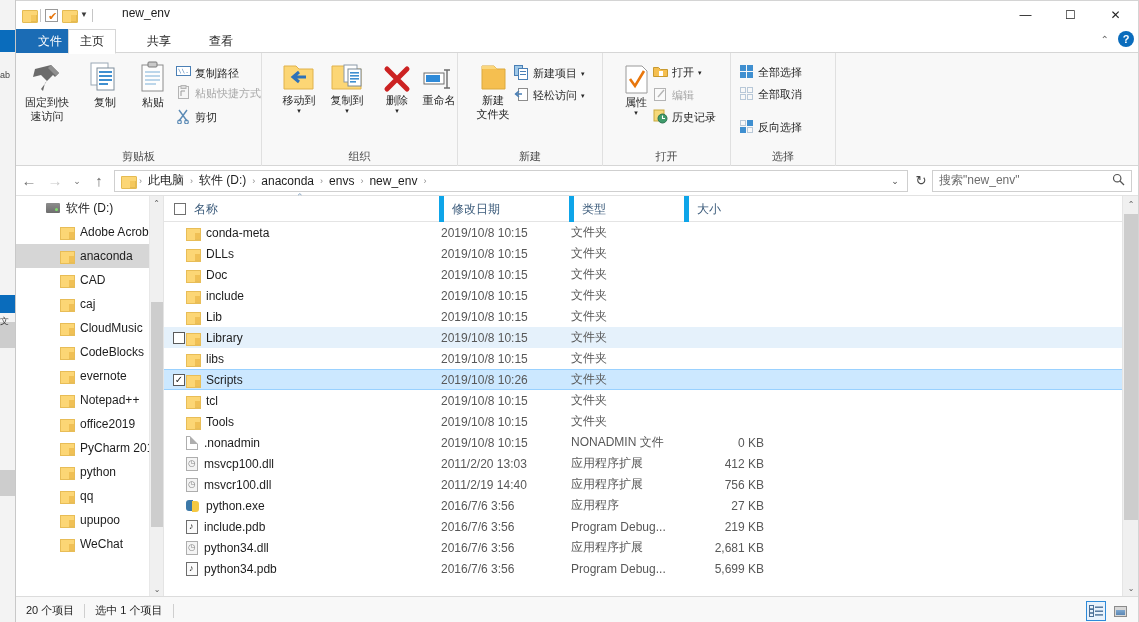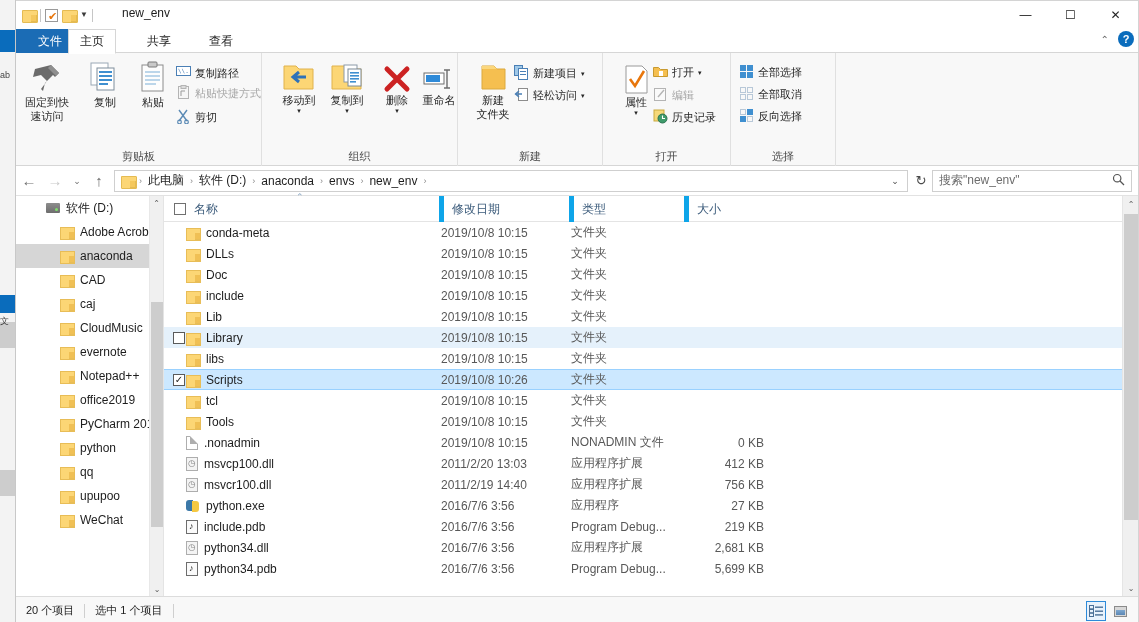--- a/index.html
+++ b/index.html
@@ -420,21 +420,21 @@
           <span class="ico">
             <svg width="15" height="15" viewBox="0 0 15 15">
               <rect x="1.5" y="1.5" width="5" height="5" fill="none" stroke="#b8c8d8"></rect>
                 <rect x="8.5" y="1.5" width="5" height="5" fill="none" stroke="#b8c8d8"></rect>
               <rect x="1.5" y="8.5" width="5" height="5" fill="none" stroke="#b8c8d8"></rect>
                 <rect x="8.5" y="8.5" width="5" height="5" fill="none" stroke="#b8c8d8"></rect>
             </svg>
           </span>
           <span>全部取消</span>
         </div>
-        <div class="smallbtn" style="left:8px;top:55px;">
+        <div class="smallbtn" style="left:8px;top:66px;">
           <span class="ico">
             <svg width="15" height="15" viewBox="0 0 15 15">
               <rect x="1.5" y="1.5" width="5" height="5" fill="none" stroke="#b8c8d8"></rect>
                 <rect x="8" y="1" width="6" height="6" fill="#3f8fd0"></rect>
               <rect x="1" y="8" width="6" height="6" fill="#3f8fd0"></rect>
                 <rect x="8.5" y="8.5" width="5" height="5" fill="none" stroke="#b8c8d8"></rect>
             </svg>
           </span>
           <span>反向选择</span>
         </div>
@@ -498,20 +498,24 @@
             <div class="tree-item child">
               <span class="f-folder"></span>
               <span>caj</span>
             </div>
             <div class="tree-item child">
               <span class="f-folder"></span>
               <span>CloudMusic</span>
             </div>
             <div class="tree-item child">
               <span class="f-folder"></span>
+              <span>CodeBlocks</span>
+            </div>
+            <div class="tree-item child">
+              <span class="f-folder"></span>
               <span>evernote</span>
             </div>
             <div class="tree-item child">
               <span class="f-folder"></span>
               <span>Notepad++</span>
             </div>
             <div class="tree-item child">
               <span class="f-folder"></span>
               <span>office2019</span>
             </div>

